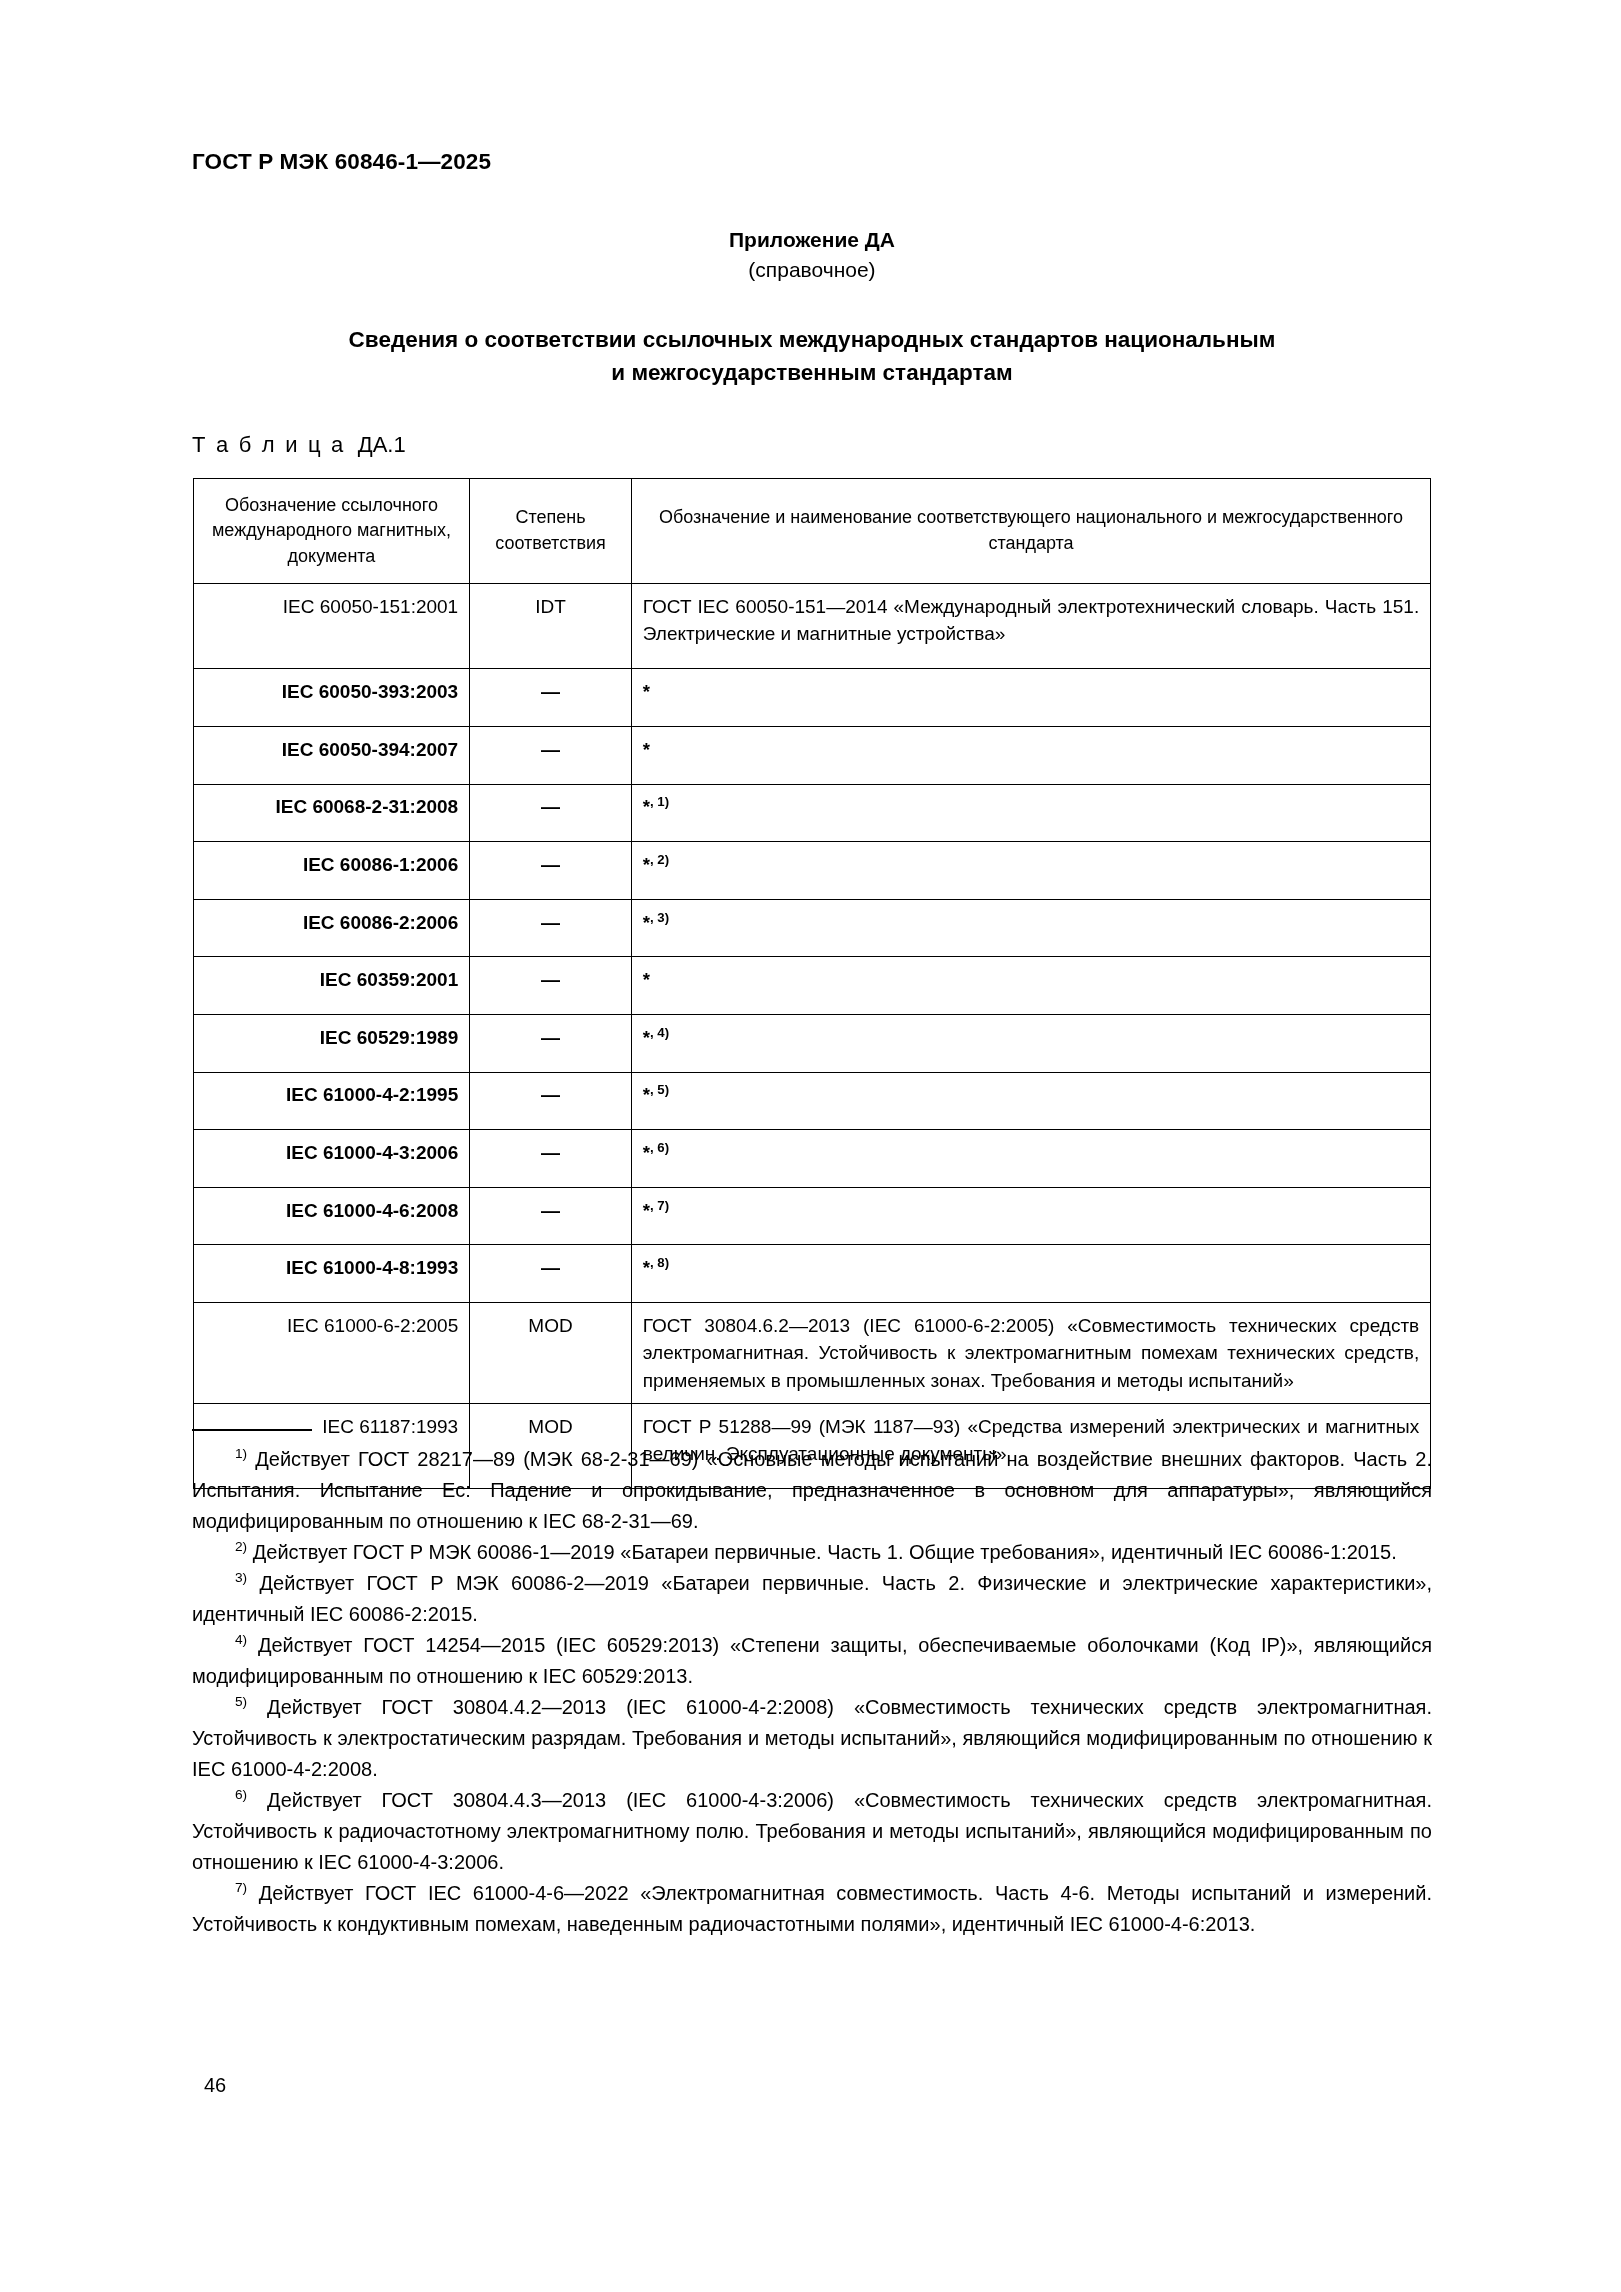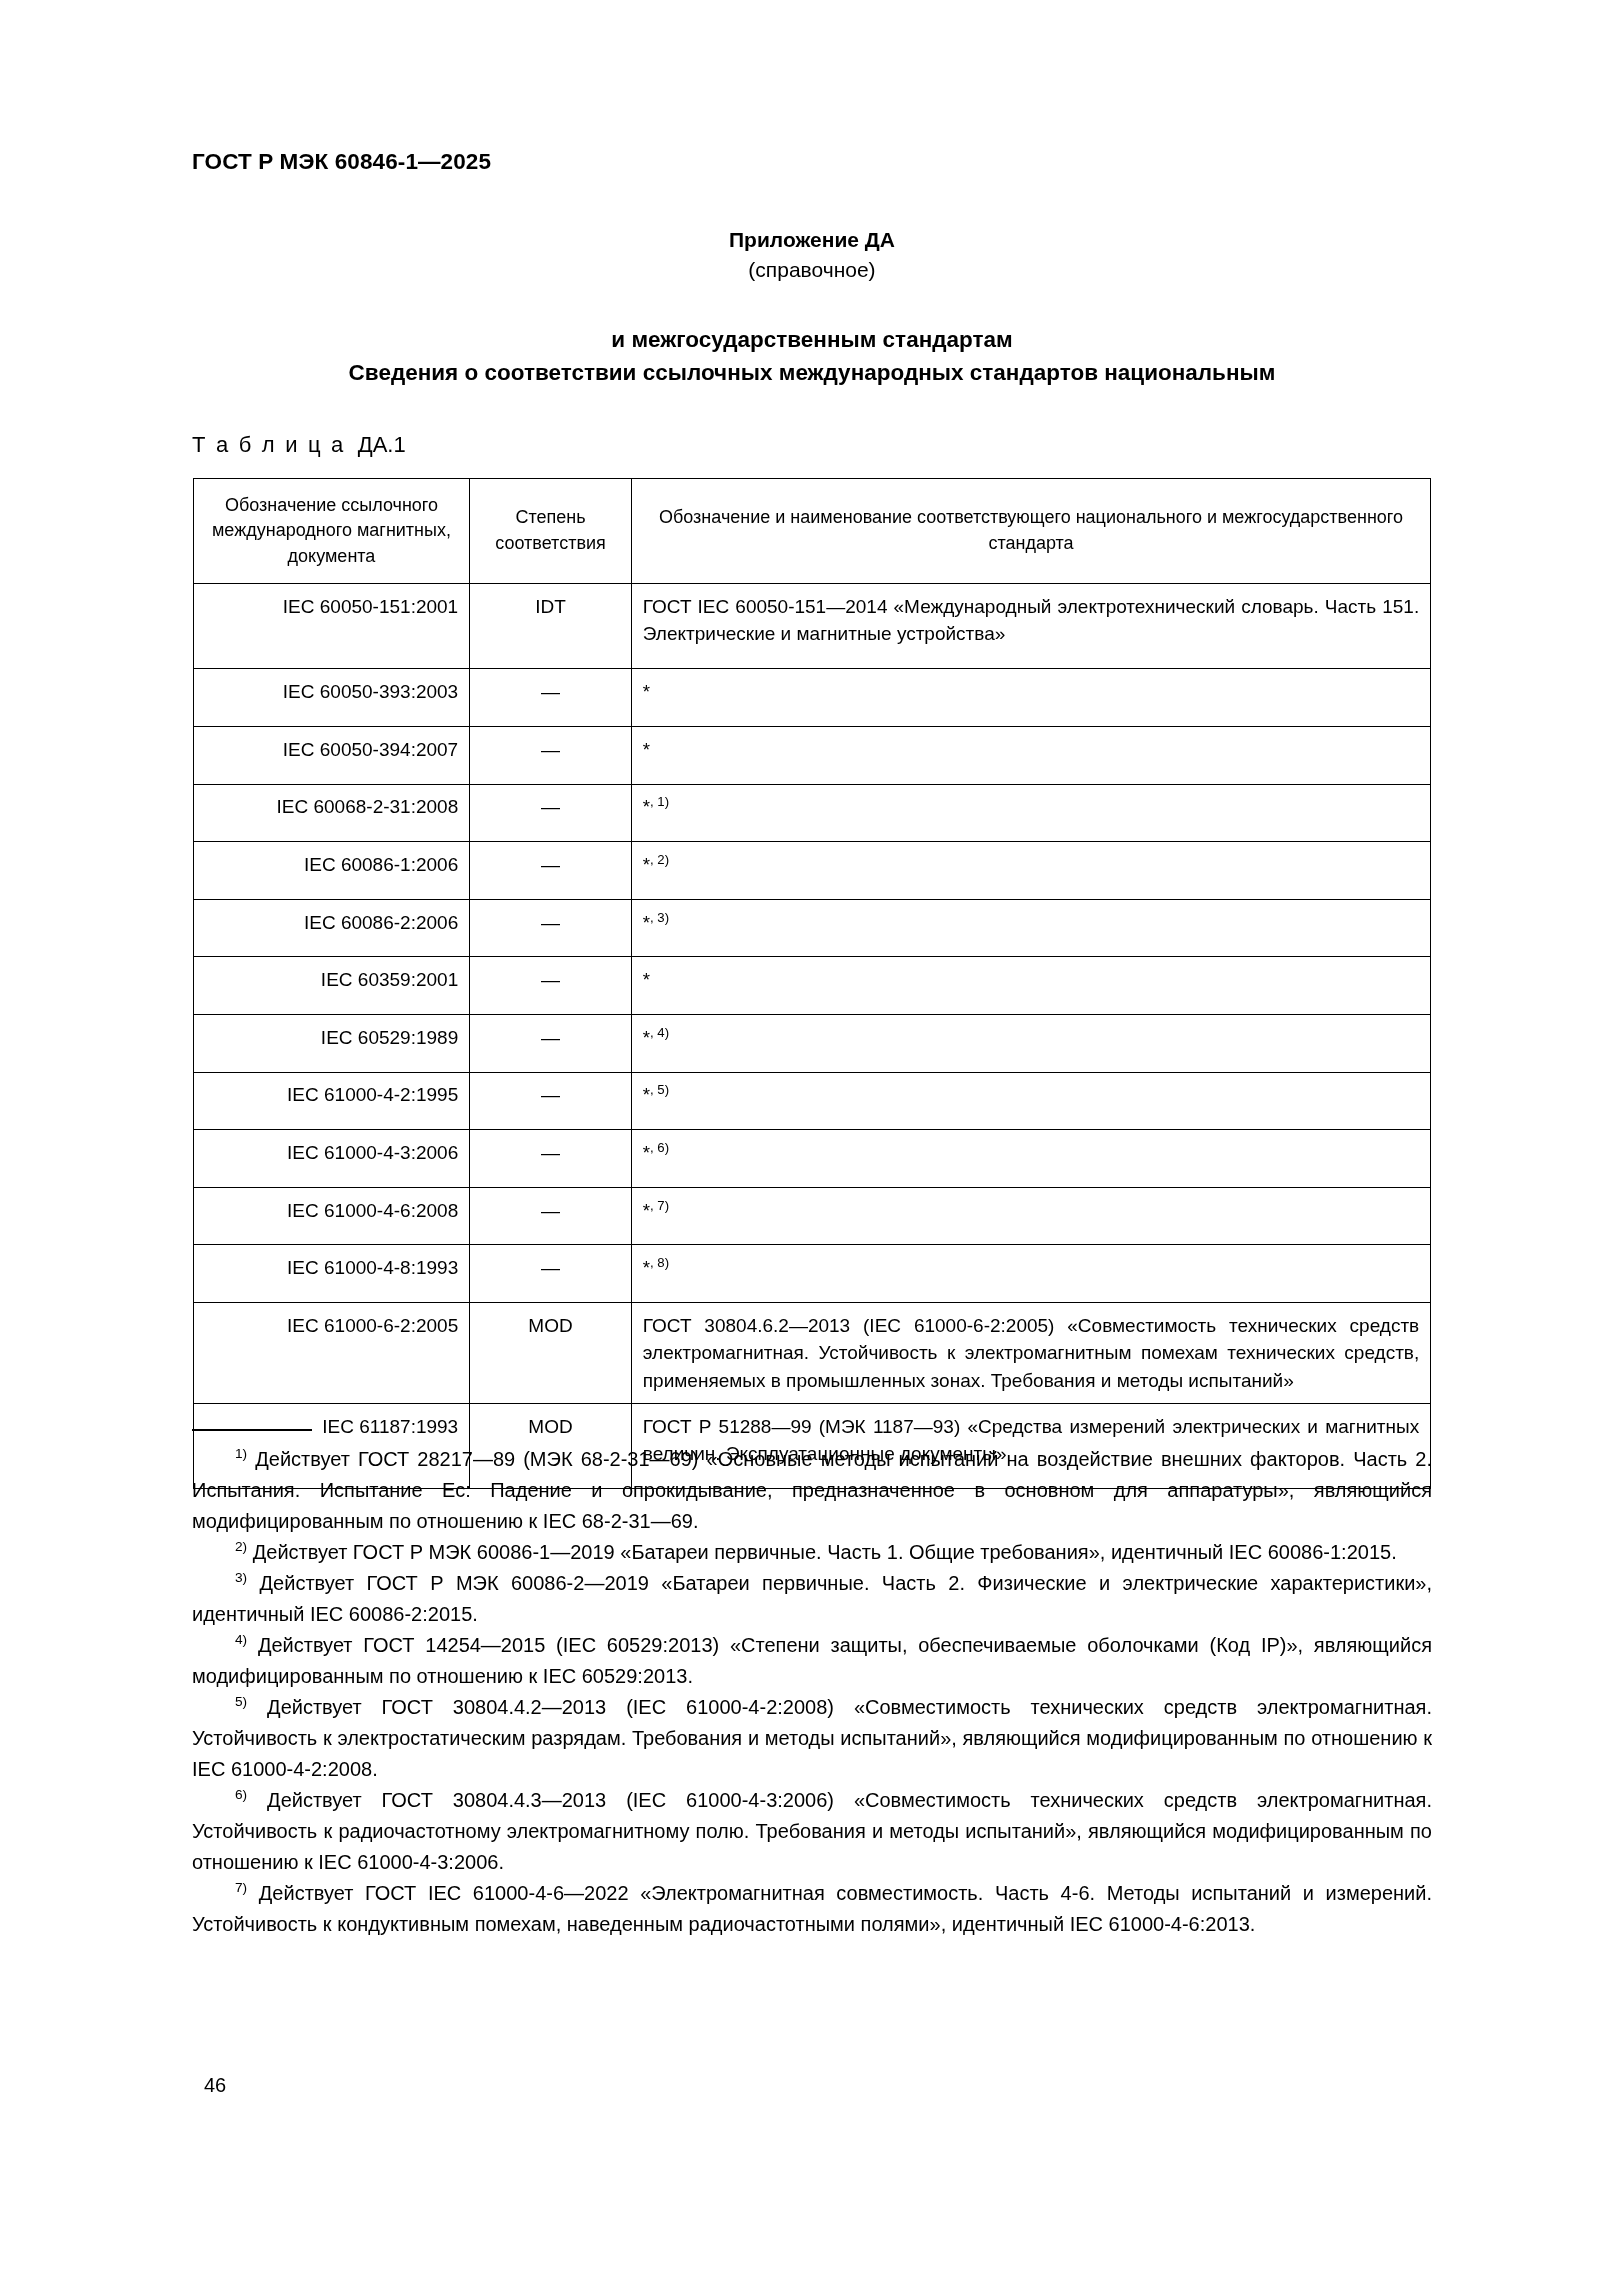--- a/index.html
+++ b/index.html
@@ -111,21 +111,21 @@
 
   .sup {
     font-size: 13.2px;
     vertical-align: super;
     line-height: 0;
   }
   .ast { font-size: 18.6px; }
 
   
   tr.r-tall td { height: 67px; }
-  tr.r-std  td { height: 39px; }
+  tr.r-std  td { height: 39px; font-weight: bold; }
 
   
   .fn-rule {
     position: absolute;
     left: 192px;
     top: 1429px;
     width: 120px;
     height: 2.4px;
     background: #000;
   }
@@ -163,22 +163,22 @@
 <div class="page">
 
   <div class="running-head">ГОСТ Р МЭК 60846-1—2025</div>
 
   <div class="annex-block">
     <div class="annex-title">Приложение ДА</div>
     <div class="annex-sub">(справочное)</div>
   </div>
 
   <div class="section-title">
+    <div>Сведения о соответствии ссылочных международных стандартов национальным</div>
     <div>и межгосударственным стандартам</div>
-    <div>Сведения о соответствии ссылочных международных стандартов национальным</div>
   </div>
 
   <div class="table-caption">
     <span>Т а б л и ц а</span><span class="cap-num">&nbsp;&nbsp;<span>ДА.1</span></span>
   </div>
 
   <table class="da">
     <colgroup>
       <col class="col-a">
         <col class="col-b">

